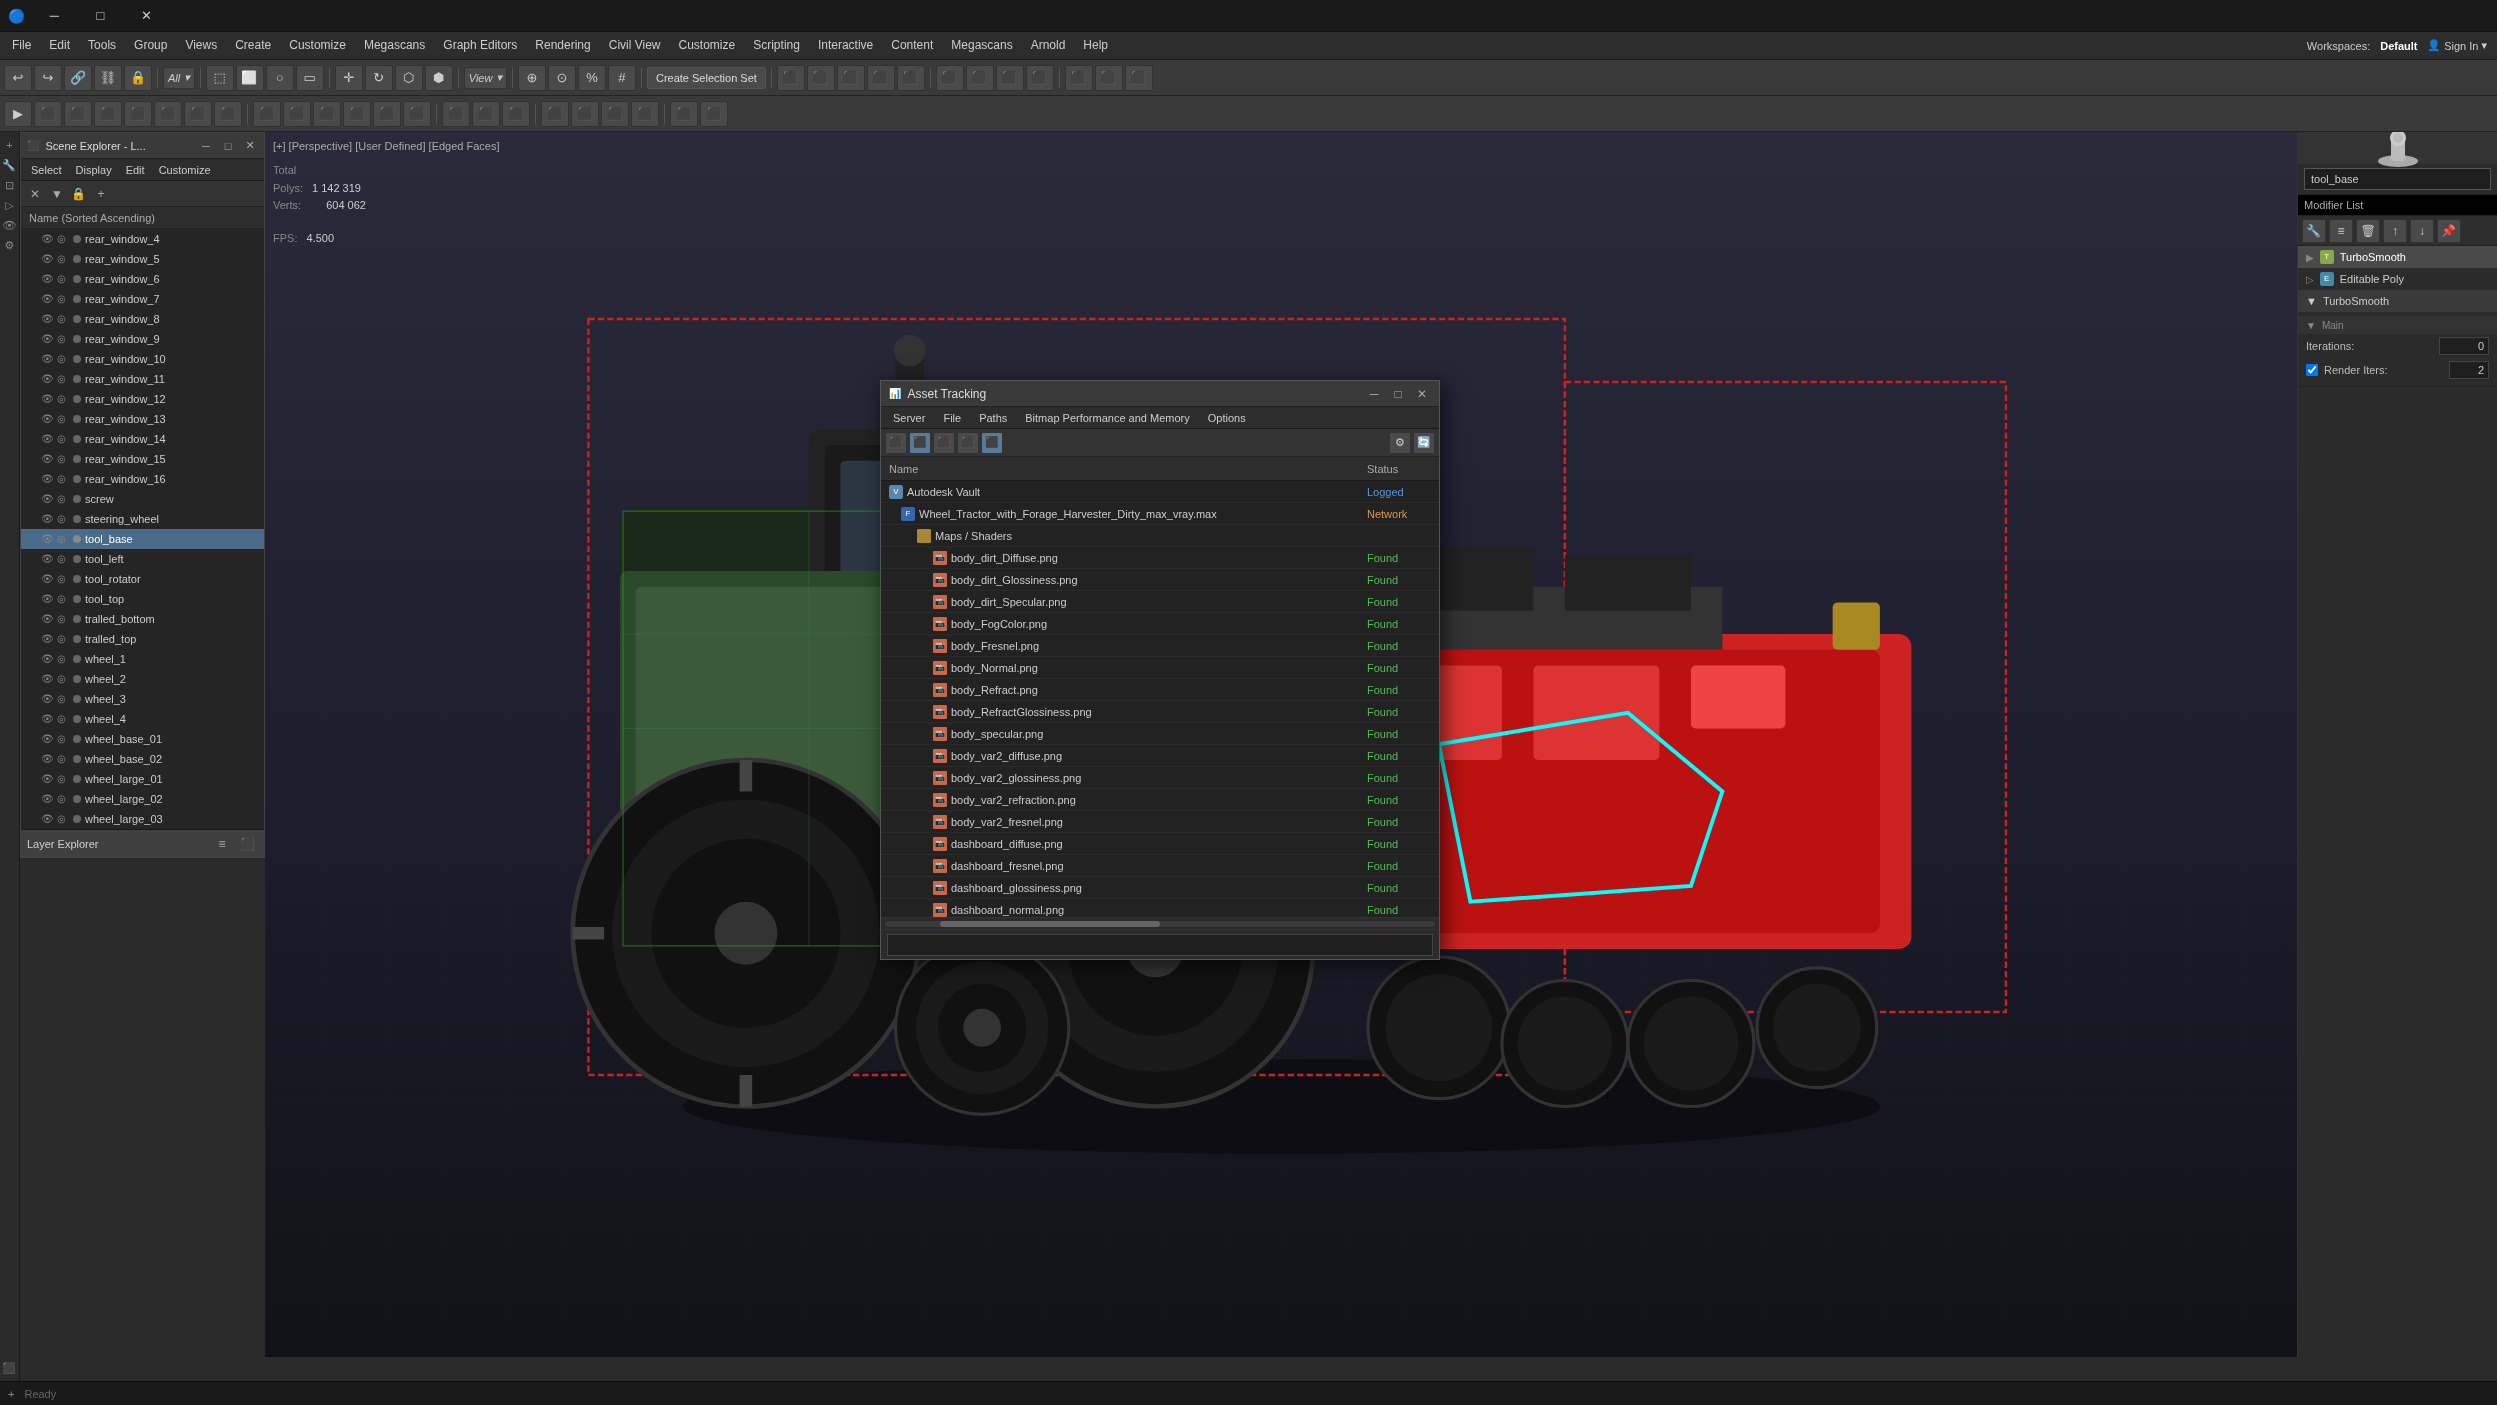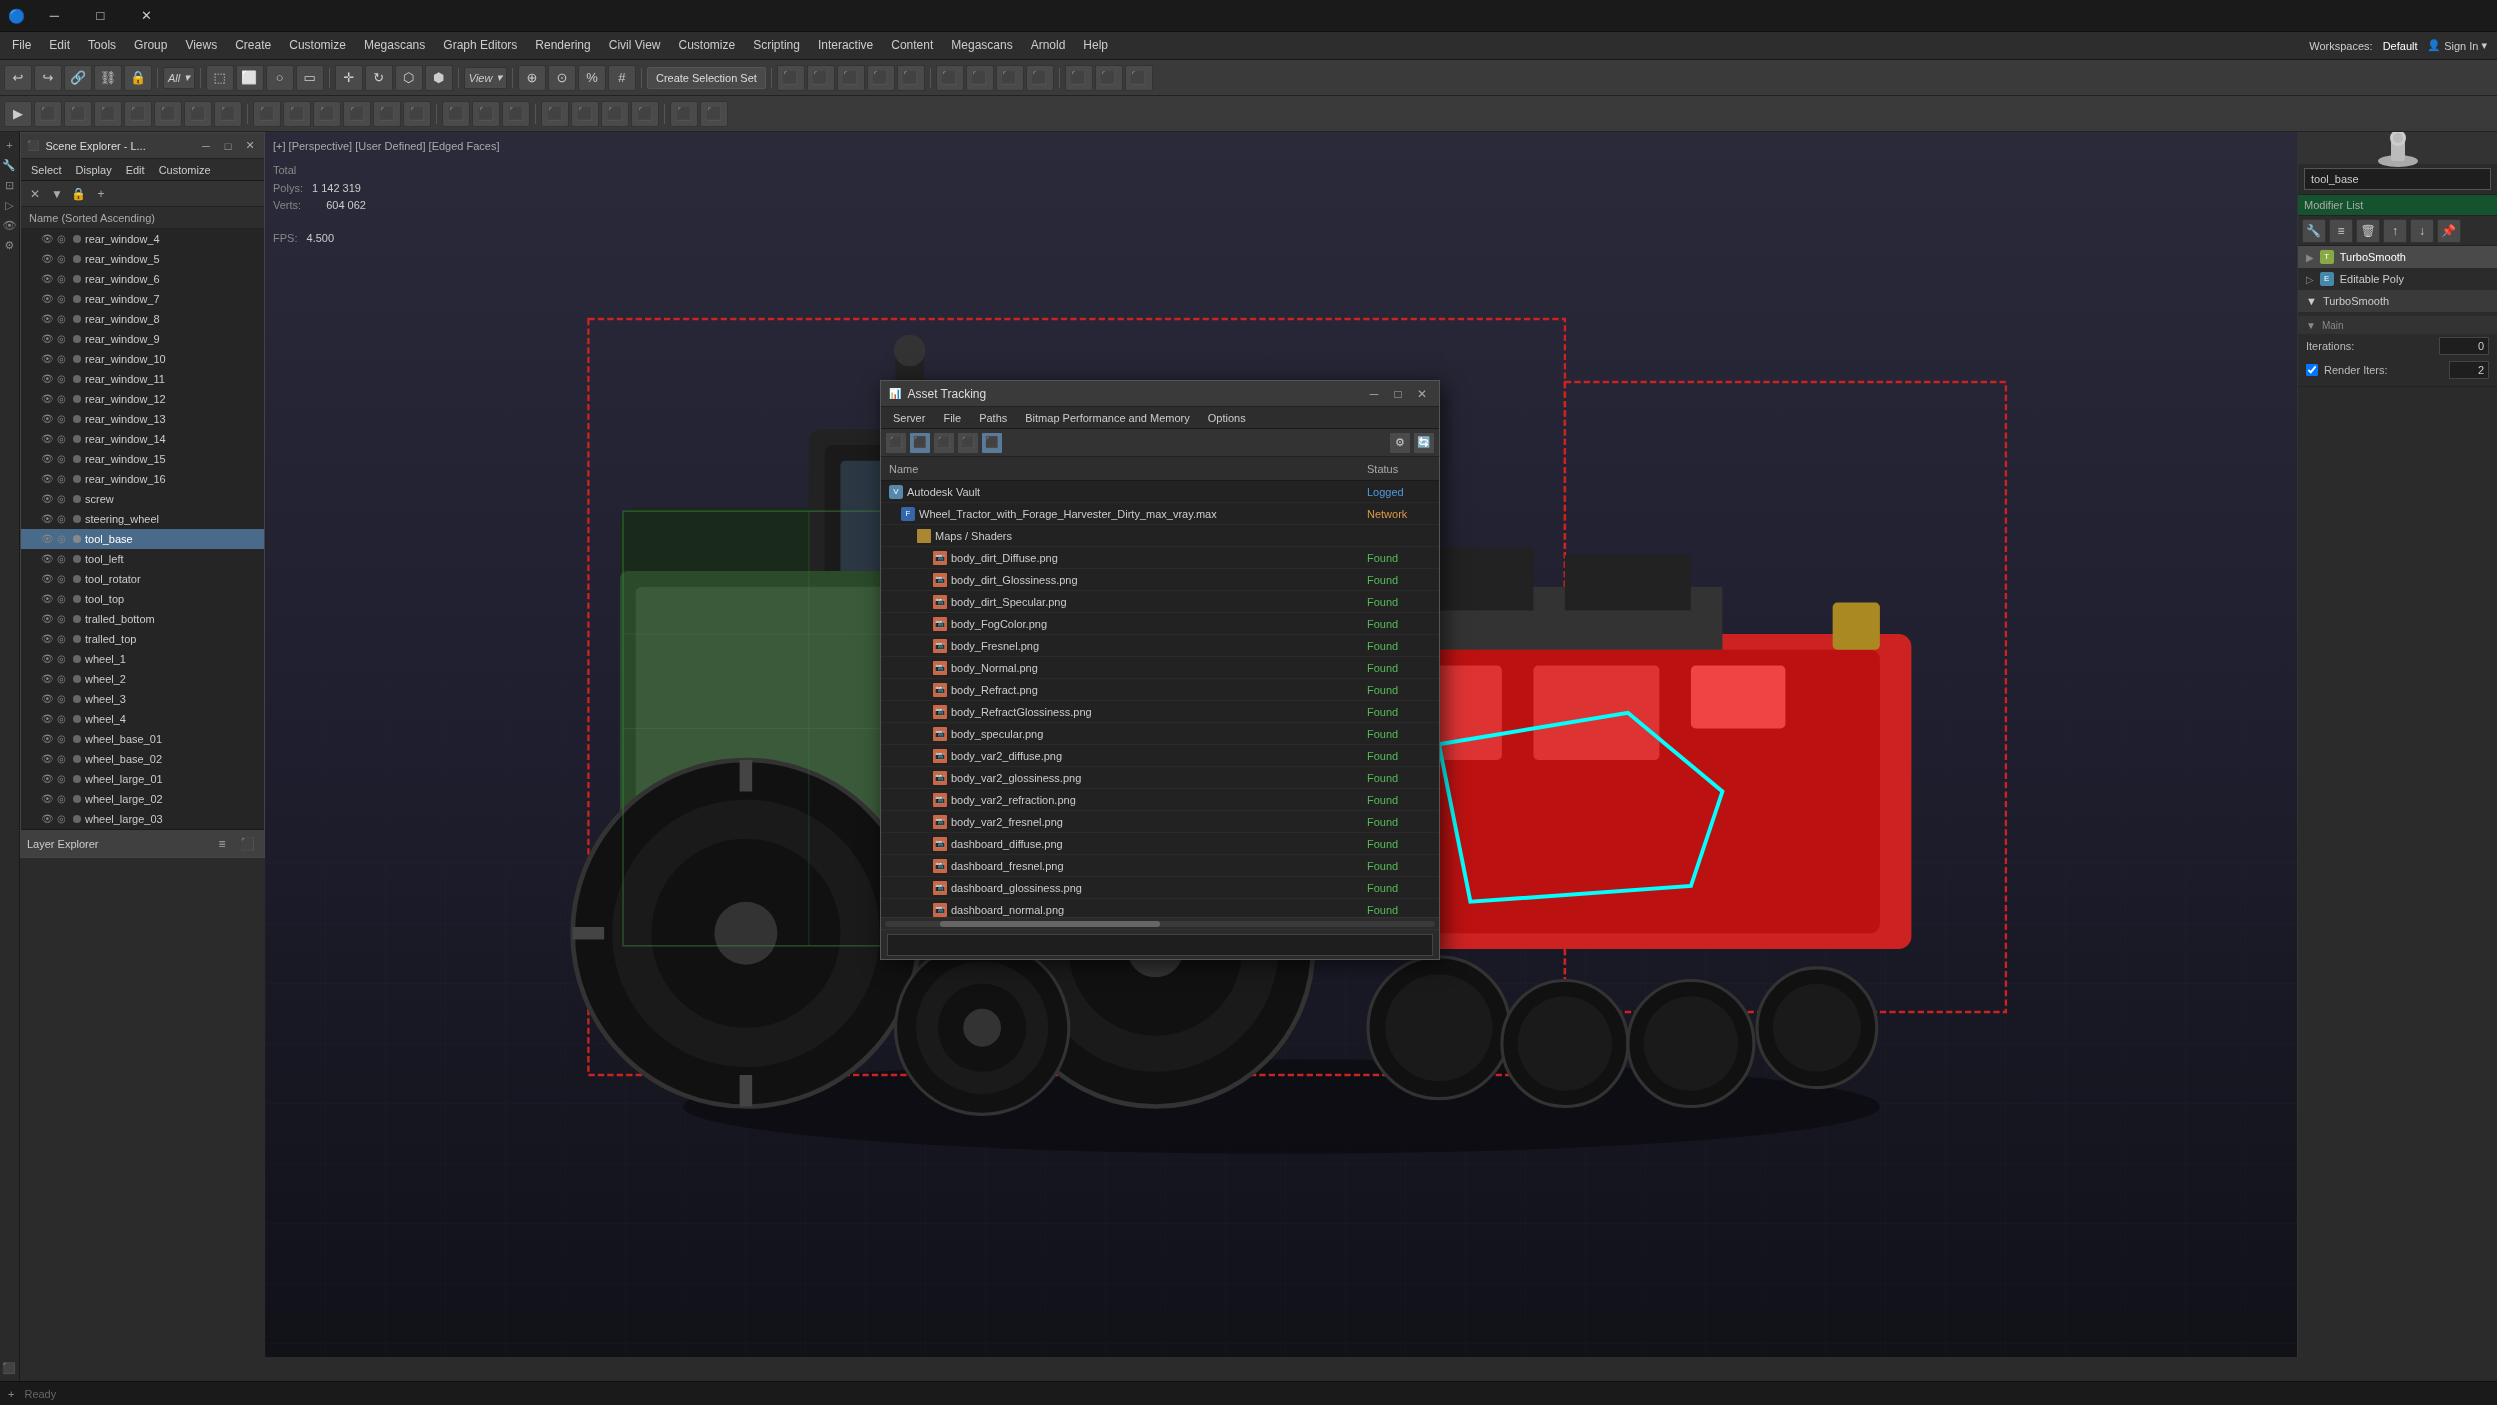--- a/index.html
+++ b/index.html
@@ -296,21 +296,21 @@
       background: #1e1e1e;
       border: 1px solid #555;
       color: #ccc;
       font-size: 11px;
       padding: 3px 6px;
       height: 22px;
     }
 
     .modifier-list-header {
       padding: 4px 6px;
-      background: #14532d;
+      background: #000000;
       font-size: 11px;
       color: #aaa;
       border-bottom: 1px solid #222;
     }
 
     .modifier-toolbar {
       background: #2d2d2d;
       height: 30px;
       display: flex;
       align-items: center;
@@ -687,21 +687,21 @@
     <div class="menu-item">Customize</div>
     <div class="menu-item">Scripting</div>
     <div class="menu-item">Interactive</div>
     <div class="menu-item">Content</div>
     <div class="menu-item">Megascans</div>
     <div class="menu-item">Arnold</div>
     <div class="menu-item">Help</div>
   </div>
   <div style="display:flex; align-items:center; padding:0 10px; gap:10px; font-size:11px; color:#ccc;">
     <span>Workspaces:</span>
-    <span style="color:#fff;">Default</span>
+    <span style="color:#fff;font-weight:bold;">Default</span>
     <div style="display:flex; align-items:center; gap:3px; cursor:pointer;">
       <span>👤</span>
       <span>Sign In</span>
       <span>▾</span>
     </div>
   </div>
 </div>
 
 <div id="toolbar1">
   <div class="tb-btn">↩</div>

